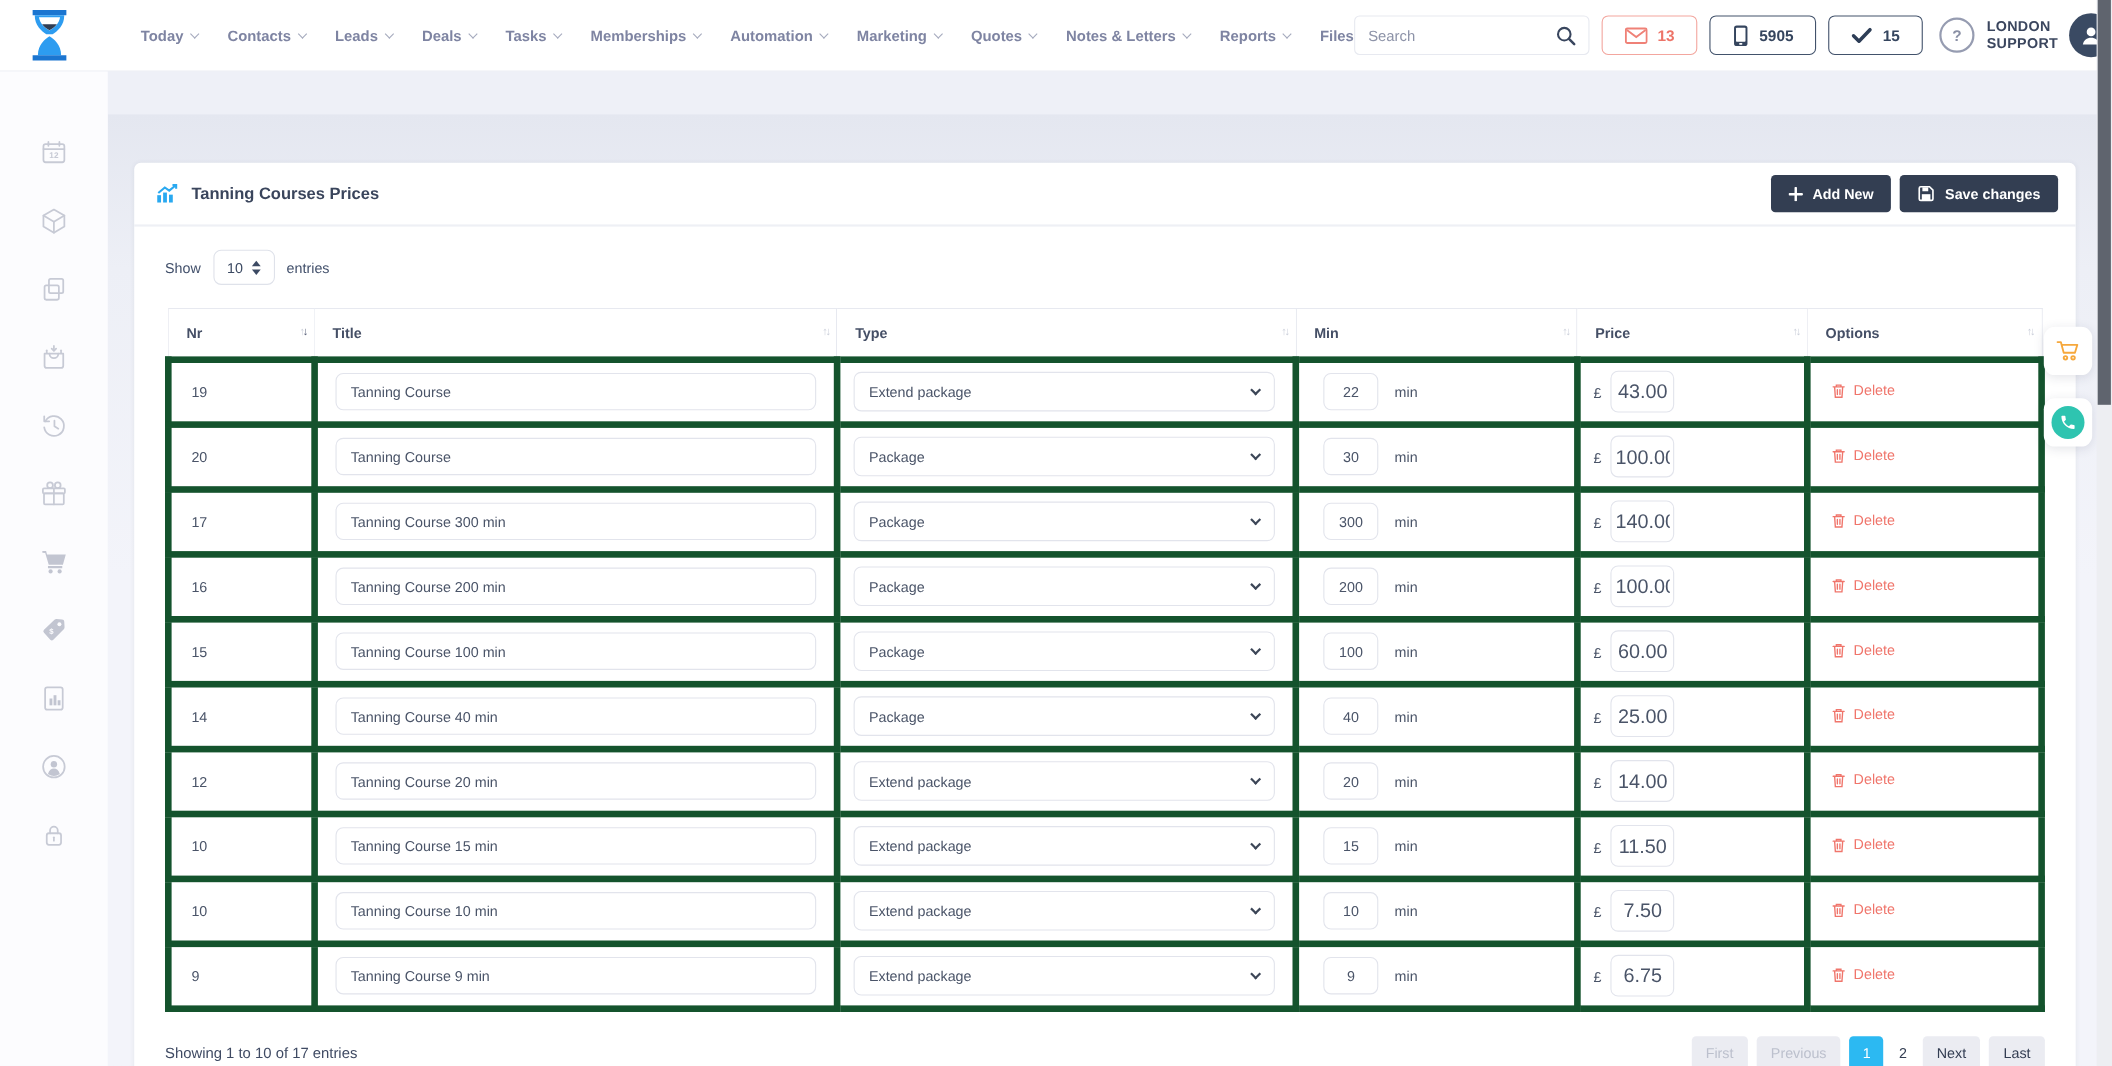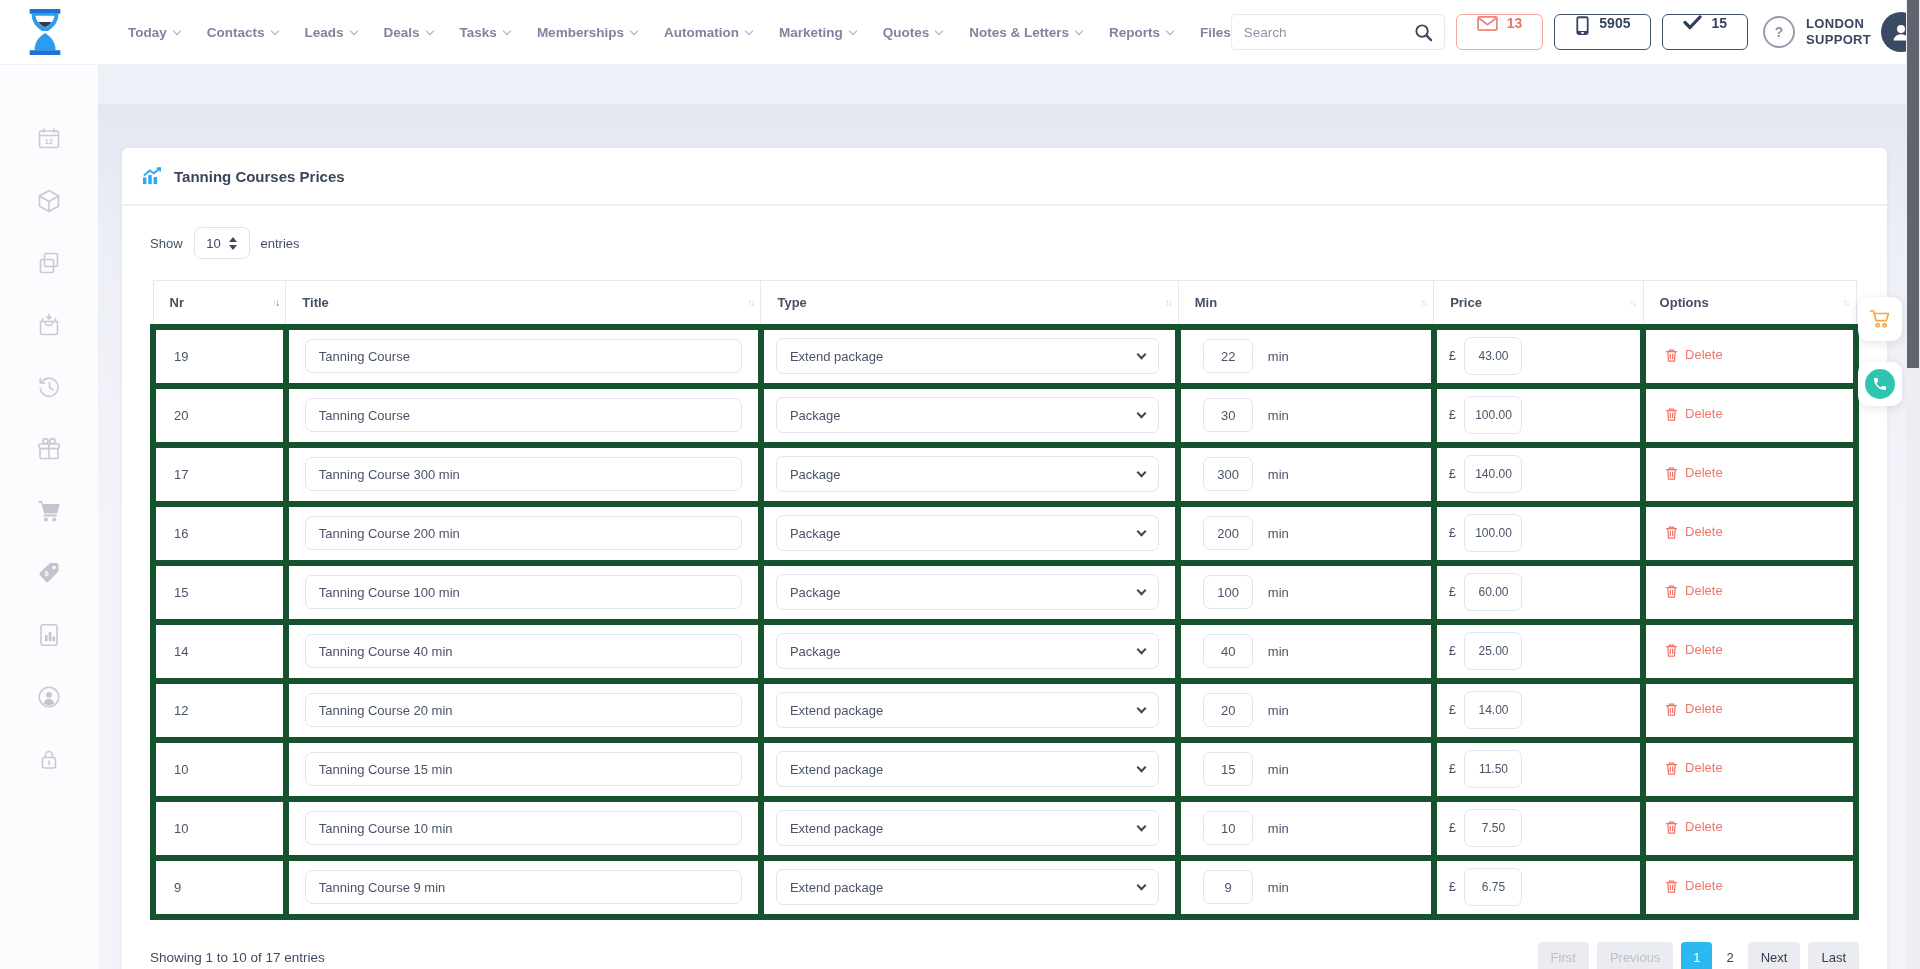--- a/index.html
+++ b/index.html
@@ -15,21 +15,21 @@
   .nav-item { display:flex; align-items:center; gap:7px; cursor:pointer; }
   .caret { width:6px; height:6px; border-right:1.5px solid #a5aabd; border-bottom:1.5px solid #a5aabd;
            transform:rotate(45deg); margin-top:-3px; }
   .top-right { margin-left:auto; display:flex; align-items:center; gap:11px; padding-right:34px; }
   .search-box { width:214px; height:36px; border:1px solid #e7e9f0; border-radius:5px;
                 display:flex; align-items:center; background:#fff; }
   .search-box input { flex:1; min-width:0; border:none; outline:none; padding:0 12px;
                       font:13.5px "Liberation Sans",sans-serif; color:#4a5468; background:transparent; }
   .search-box input::placeholder { color:#8d93a8; }
   .search-btn { width:40px; height:100%; display:flex; align-items:center; justify-content:center; cursor:pointer; }
-  .badge { height:36px; border:1.5px solid #42526b; border-radius:6px; display:flex; align-items:flex-start;
+  .badge { height:36px; border:1.5px solid #42526b; border-radius:6px; display:flex; align-items:center;
            gap:9px; padding:0 20px; font-size:14px; font-weight:700; color:#35455e; background:#fff; cursor:pointer; }
   .badge.mail { border-color:#f3a69e; color:#ed7468; }
   .help-btn { width:32px; height:32px; border:2px solid #969cb1; border-radius:50%;
               display:flex; align-items:center; justify-content:center; font-size:14px; font-weight:700;
               color:#8a90a5; cursor:pointer; margin-left:4px; background:#fff; }
   .user-menu { display:flex; align-items:center; gap:10px; cursor:pointer; }
   .user-name { font-size:13px; font-weight:700; color:#3b465e; line-height:1.25; letter-spacing:.3px; }
   .avatar { width:40px; height:40px; border-radius:50%; background:#3a4a63;
             display:flex; align-items:center; justify-content:center; }
 
@@ -81,21 +81,21 @@
   .type-select { appearance:none; -webkit-appearance:none; width:100%; height:36px; border:1px solid #e2e4ec;
                  border-radius:7px; padding:0 30px 0 13px; font:13px "Liberation Sans",sans-serif;
                  color:#4a5468; background:#fff; outline:none; cursor:pointer; }
   .chev { position:absolute; right:14px; top:13px; width:7px; height:7px; border-right:2px solid #3c4657;
           border-bottom:2px solid #3c4657; transform:rotate(45deg); pointer-events:none; }
   .td-min { padding-left:22px !important; }
   .min-input { width:50px; text-align:center; }
   .unit { margin-left:11px; }
   .td-price { padding-left:12px !important; }
   .currency { margin-right:5px; }
-  .price-input { width:58px; height:38px; text-align:center; padding:0 3px; font-size:12px; }
+  .price-input { width:58px; height:38px; text-align:center; padding:0 3px; font-size:18px; }
   .td-options { padding-left:18px !important; }
   .delete-link { color:#f0756b; display:inline-flex; align-items:center; gap:6px; cursor:pointer; font-size:13px; }
 
   .table-footer { display:flex; justify-content:space-between; align-items:center; padding:22px 28px 0; }
   .summary { font-size:13.5px; color:#3f4a63; }
   .pagination { display:flex; align-items:center; gap:8px; }
   .pg-btn { height:31px; padding:0 13px; display:flex; align-items:center; justify-content:center;
             background:#ebecf2; border-radius:4px; font-size:13px; color:#333d52; cursor:pointer; }
   .pg-btn.disabled { color:#bcc0cd; cursor:default; }
   .pg-num { width:31px; padding:0; }
@@ -338,20 +338,37 @@
     <div class="card-header">
       <div class="title-block">
         <svg width="21" height="18" viewBox="0 0 22 18">
           <rect x="1" y="10.5" width="3.6" height="7" fill="#2aa9f0"></rect>
           <rect x="6.6" y="8" width="3.6" height="9.5" fill="#2aa9f0"></rect>
           <rect x="12.2" y="10" width="3.6" height="7.5" fill="#2aa9f0"></rect>
           <path d="M2 8.5 L8.2 3.2 L12.4 6.2 L19 .8" stroke="#2aa9f0" stroke-width="2" fill="none"></path>
           <path d="M15.5 .8 h3.5 v3.5" stroke="#2aa9f0" stroke-width="2" fill="none"></path>
         </svg>
         <h1 class="page-title">Tanning Courses Prices</h1>
+      </div>
+      <div class="header-actions">
+        <div class="btn-dark">
+          <svg width="13" height="13" viewBox="0 0 14 14">
+              <line x1="7" y1="1" x2="7" y2="13" stroke="#fff" stroke-width="2.4" stroke-linecap="round"></line>
+              <line x1="1" y1="7" x2="13" y2="7" stroke="#fff" stroke-width="2.4" stroke-linecap="round"></line>
+            </svg>
+          <span>Add New</span>
+        </div>
+        <div class="btn-dark">
+          <svg width="16" height="16" viewBox="0 0 18 18">
+              <path d="M2 3.5 A1.5 1.5 0 0 1 3.5 2h9L16 5.5v9a1.5 1.5 0 0 1-1.5 1.5h-11A1.5 1.5 0 0 1 2 14.5z" stroke="#fff" fill="none" stroke-width="1.7"></path>
+              <rect x="5.2" y="2.6" width="6" height="4" fill="#fff"></rect>
+              <rect x="4.6" y="9.6" width="8.8" height="6" fill="#fff"></rect>
+            </svg>
+          <span>Save changes</span>
+        </div>
       </div>
     </div>
 
     <div class="controls">
       <span>Show</span>
       <div class="page-size">
         <span class="num">10</span>
         <span class="updown">
             <i class="u"></i>
             <i class="d"></i>

